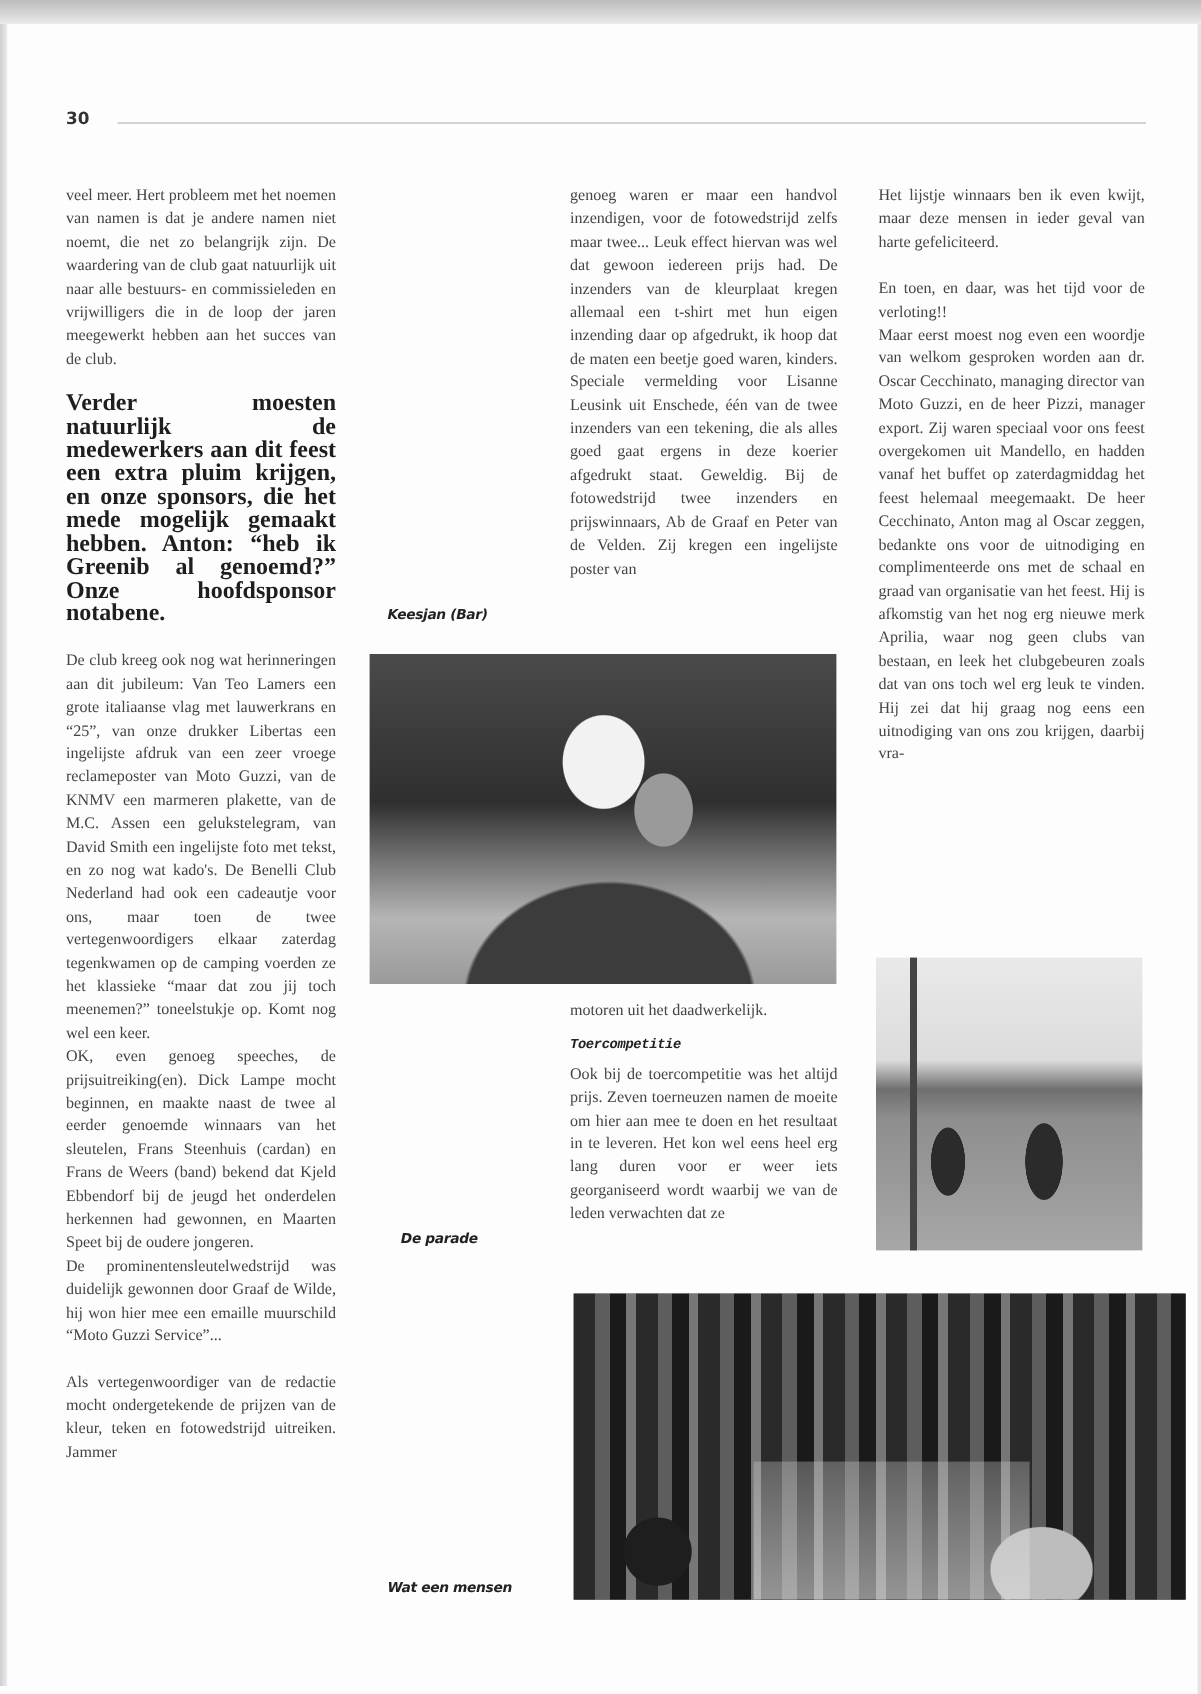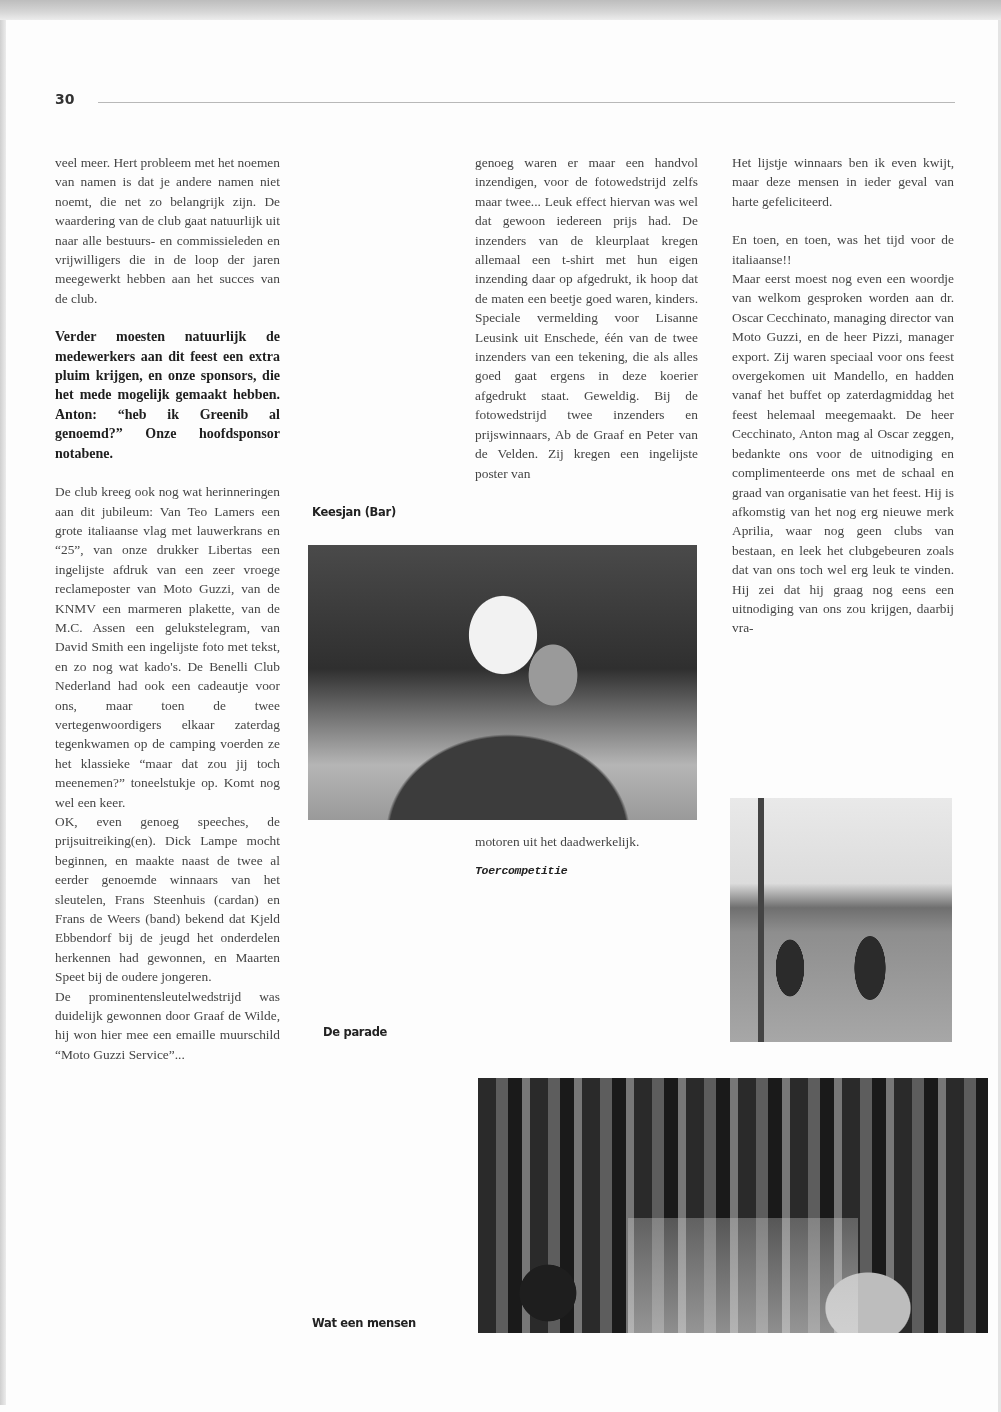--- a/index.html
+++ b/index.html
@@ -28,25 +28,25 @@
   .header-rule {
     position: absolute; left: 98px; top: 102px; width: 857px; height: 1px; background: #b8b8b8;
   }
   .col {
     position: absolute; font-size: 13.4px; line-height: 19.4px; text-align: justify;
     color: #444;
   }
   .col p { margin: 0; }
   .col p.gap { margin-top: 19px; }
   .col .bold {
-    font-weight: bold; color: #1e1e1e; font-size: 14px; line-height: 19.4px;
+    font-weight: bold; color: #1e1e1e; font-size: 20px; line-height: 19.4px;
   }
   .caption {
-    position: absolute; font-family: "DejaVu Sans", sans-serif; font-weight: bold;
-    font-size: 11.5px; color: #222; letter-spacing: -0.3px;
+    position: absolute; font-family: "DejaVu Sans", sans-serif; font-style: italic; font-weight: bold;
+    font-size: 11.5px; color: #222; letter-spacing: -0.3px; margin-left: 11px;
   }
   .subhead {
     font-family: Liberation Mono, monospace; font-style: italic; font-weight: bold;
     font-size: 11.5px; color: #222; letter-spacing: -0.3px; margin: 10px 0 4px 0;
   }
   .photo { position: absolute; overflow: hidden; }
   .photo-biker {
     left: 308px; top: 545px; width: 389px; height: 275px;
     background:
       radial-gradient(ellipse 48px 55px at 195px 90px, #f2f2f2 0 70%, transparent 72%),
@@ -84,35 +84,37 @@
 
 <div class="page-num">30</div>
 <div class="header-rule"></div>
 
 <div class="col" style="left:55px; top:153px; width:225px;">
   <p>veel meer. Hert probleem met het noemen van namen is dat je andere namen niet noemt, die net zo belangrijk zijn. De waardering van de club gaat natuurlijk uit naar alle bestuurs- en commissieleden en vrijwilligers die in de loop der jaren meegewerkt hebben aan het succes van de club.</p>
   <p class="gap bold">Verder moesten natuurlijk de medewerkers aan dit feest een extra pluim krijgen, en onze sponsors, die het mede mogelijk gemaakt hebben. Anton: “heb ik Greenib al genoemd?” Onze hoofdsponsor notabene.</p>
   <p class="gap">De club kreeg ook nog wat herinneringen aan dit jubileum: Van Teo Lamers een grote italiaanse vlag met lauwerkrans en “25”, van onze drukker Libertas een ingelijste afdruk van een zeer vroege reclameposter van Moto Guzzi, van de KNMV een marmeren plakette, van de M.C. Assen een gelukstelegram, van David Smith een ingelijste foto met tekst, en zo nog wat kado's. De Benelli Club Nederland had ook een cadeautje voor ons, maar toen de twee vertegenwoordigers elkaar zaterdag tegenkwamen op de camping voerden ze het klassieke “maar dat zou jij toch meenemen?” toneelstukje op. Komt nog wel een keer.</p>
   <p>OK, even genoeg speeches, de prijsuitreiking(en). Dick Lampe mocht beginnen, en maakte naast de twee al eerder genoemde winnaars van het sleutelen, Frans Steenhuis (cardan) en Frans de Weers (band) bekend dat Kjeld Ebbendorf bij de jeugd het onderdelen herkennen had gewonnen, en Maarten Speet bij de oudere jongeren.</p>
   <p>De prominentensleutelwedstrijd was duidelijk gewonnen door Graaf de Wilde, hij won hier mee een emaille muurschild “Moto Guzzi Service”...</p>
+  <p class="gap">Als vertegenwoordiger van de redactie mocht ondergetekende de prijzen van de kleur, teken en fotowedstrijd uitreiken. Jammer</p>
 </div>
 
 <div class="caption" style="left:312px; top:505px;">Keesjan (Bar)</div>
 <div class="caption" style="left:323px; top:1025px;">De parade</div>
 <div class="caption" style="left:312px; top:1316px;">Wat een mensen</div>
 
 <div class="col" style="left:475px; top:153px; width:223px;">
   <p>genoeg waren er maar een handvol inzendigen, voor de fotowedstrijd zelfs maar twee... Leuk effect hiervan was wel dat gewoon iedereen prijs had. De inzenders van de kleurplaat kregen allemaal een t-shirt met hun eigen inzending daar op afgedrukt, ik hoop dat de maten een beetje goed waren, kinders. Speciale vermelding voor Lisanne Leusink uit Enschede, één van de twee inzenders van een tekening, die als alles goed gaat ergens in deze koerier afgedrukt staat. Geweldig. Bij de fotowedstrijd twee inzenders en prijswinnaars, Ab de Graaf en Peter van de Velden. Zij kregen een ingelijste poster van</p>
 </div>
 <div class="col" style="left:475px; top:832px; width:223px;">
   <p>motoren uit het daadwerkelijk.</p>
   <div class="subhead">Toercompetitie</div>
+  <p>Ook bij de toercompetitie was het altijd prijs. Zeven toerneuzen namen de moeite om hier aan mee te doen en het resultaat in te leveren. Het kon wel eens heel erg lang duren voor er weer iets georganiseerd wordt waarbij we van de leden verwachten dat ze</p>
 </div>
 
 <div class="col" style="left:732px; top:153px; width:222px;">
   <p>Het lijstje winnaars ben ik even kwijt, maar deze mensen in ieder geval van harte gefeliciteerd.</p>
-  <p class="gap">En toen, en toen, was het tijd voor de italiaanse!!</p>
+  <p class="gap">En toen, en daar, was het tijd voor de verloting!!</p>
   <p>Maar eerst moest nog even een woordje van welkom gesproken worden aan dr. Oscar Cecchinato, managing director van Moto Guzzi, en de heer Pizzi, manager export. Zij waren speciaal voor ons feest overgekomen uit Mandello, en hadden vanaf het buffet op zaterdagmiddag het feest helemaal meegemaakt. De heer Cecchinato, Anton mag al Oscar zeggen, bedankte ons voor de uitnodiging en complimenteerde ons met de schaal en graad van organisatie van het feest. Hij is afkomstig van het nog erg nieuwe merk Aprilia, waar nog geen clubs van bestaan, en leek het clubgebeuren zoals dat van ons toch wel erg leuk te vinden. Hij zei dat hij graag nog eens een uitnodiging van ons zou krijgen, daarbij vra-</p>
 </div>
 
 <div class="photo photo-biker" title="Man met witte helm en motorbril"></div>
 <div class="photo photo-parade" title="Motorrijders in parade op straat"></div>
 <div class="photo photo-crowd" title="Menigte bij motoren"></div>
 
 </body></html>

